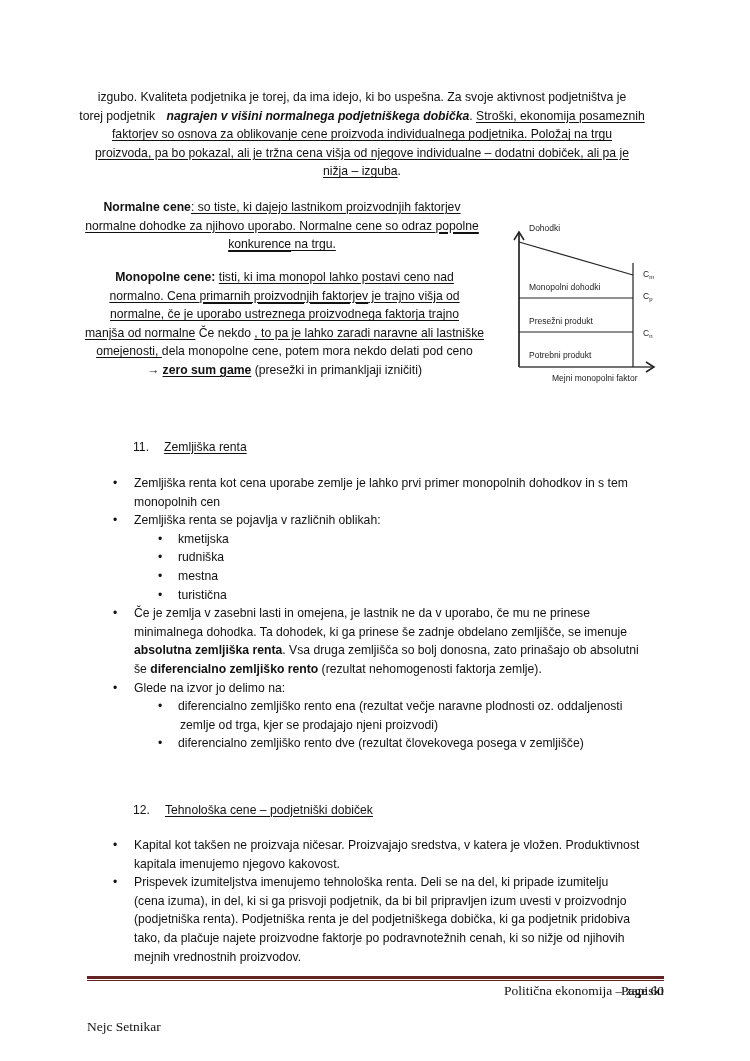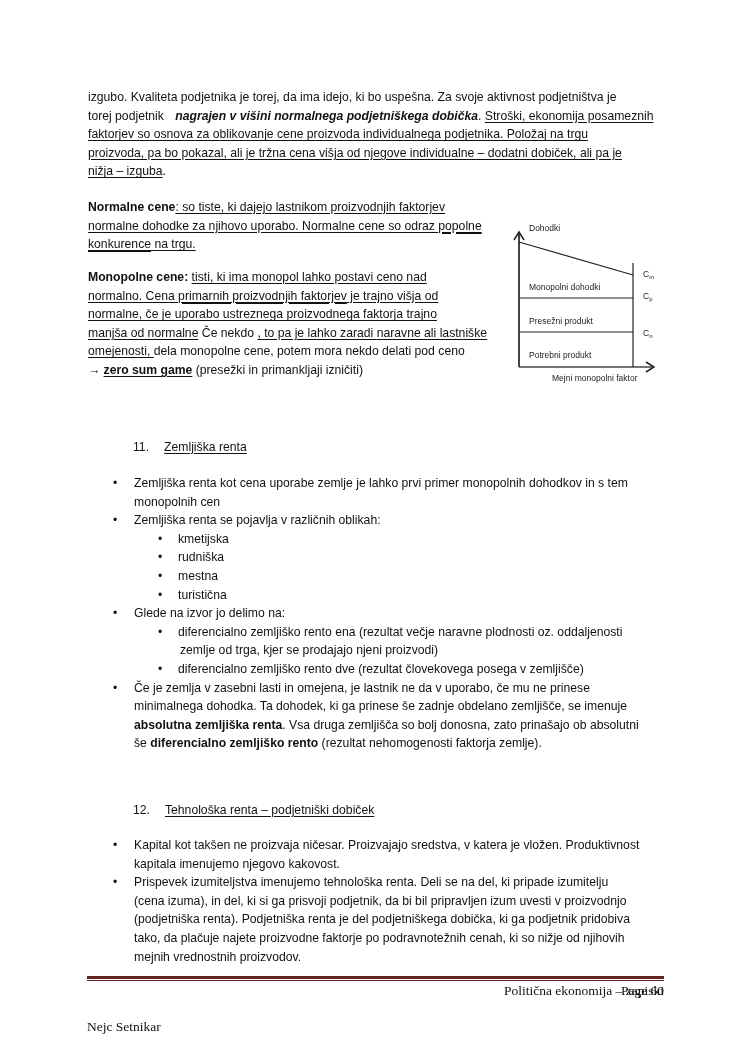--- a/index.html
+++ b/index.html
@@ -1,19 +1,19 @@
 <!DOCTYPE html>
 <html><head>
 <meta charset="utf-8">
 <style>
   html, body { margin:0; padding:0; background:#fff; }
   body { width:750px; height:1061px; position:relative; overflow:hidden;
          font-family:"Liberation Sans", sans-serif; color:#111; }
   .txt { font-family:"Liberation Sans", sans-serif; font-size:12.2px; line-height:18.6px; }
-  .para { position:absolute; left:88px; }
+  .para { position:absolute; left:72px;text-align:center; }
   .u { text-decoration:underline; text-underline-offset:2px; }
   .b { font-weight:bold; }
   .bi { font-weight:bold; font-style:italic;margin-left:8px; }
   .heading { position:absolute; left:133px; }
   .heading .num { margin-right:15px; }
   ul.lvl1 { position:absolute; left:88px; margin:0; padding:0; list-style:none; }
   ul.lvl1 > li { position:relative; padding-left:46px; }
   ul.lvl1 > li::before { content:"•"; position:absolute; left:25px; top:0; }
   ul.lvl2 { margin:0; padding:0; list-style:none; }
   ul.lvl2 > li { position:relative; padding-left:44px; }
@@ -89,41 +89,41 @@
   <li>
     <div>Zemljiška renta se pojavlja v različnih oblikah:</div>
     <ul class="lvl2">
       <li>kmetijska</li>
       <li>rudniška</li>
       <li>mestna</li>
       <li>turistična</li>
     </ul>
   </li>
   <li>
+    <div>Če je zemlja v zasebni lasti in omejena, je lastnik ne da v uporabo, če mu ne prinese</div>
+    <div>minimalnega dohodka. Ta dohodek, ki ga prinese še zadnje obdelano zemljišče, se imenuje</div>
+    <div><span class="b">absolutna zemljiška renta</span><span>. Vsa druga zemljišča so bolj donosna, zato prinašajo ob absolutni</span></div>
+    <div><span>še </span><span class="b">diferencialno zemljiško rento</span><span> (rezultat nehomogenosti faktorja zemlje).</span></div>
+  </li>
+  <li>
     <div>Glede na izvor jo delimo na:</div>
     <ul class="lvl2">
       <li>
         <div>diferencialno zemljiško rento ena (rezultat večje naravne plodnosti oz. oddaljenosti</div>
         <div style="padding-left:2px;">zemlje od trga, kjer se prodajajo njeni proizvodi)</div>
       </li>
       <li>
         <div>diferencialno zemljiško rento dve (rezultat človekovega posega v zemljišče)</div>
       </li>
     </ul>
   </li>
-  <li>
-    <div>Če je zemlja v zasebni lasti in omejena, je lastnik ne da v uporabo, če mu ne prinese</div>
-    <div>minimalnega dohodka. Ta dohodek, ki ga prinese še zadnje obdelano zemljišče, se imenuje</div>
-    <div><span class="b">absolutna zemljiška renta</span><span>. Vsa druga zemljišča so bolj donosna, zato prinašajo ob absolutni</span></div>
-    <div><span>še </span><span class="b">diferencialno zemljiško rento</span><span> (rezultat nehomogenosti faktorja zemlje).</span></div>
-  </li>
 </ul>
 
 <div class="heading txt" style="top:801px;">
-  <span class="num">12.</span><span class="u">Tehnološka renta – podjetniški dobiček</span>
+  <span class="num">12.</span><span class="u">Tehnološka cene – podjetniški dobiček</span>
 </div>
 
 <ul class="lvl1 txt" style="top:836px; width:580px;">
   <li>
     <div>Kapital kot takšen ne proizvaja ničesar. Proizvajajo sredstva, v katera je vložen. Produktivnost</div>
     <div>kapitala imenujemo njegovo kakovost.</div>
   </li>
   <li>
     <div>Prispevek izumiteljstva imenujemo tehnološka renta. Deli se na del, ki pripade izumitelju</div>
     <div>(cena izuma), in del, ki si ga prisvoji podjetnik, da bi bil pripravljen izum uvesti v proizvodnjo</div>

